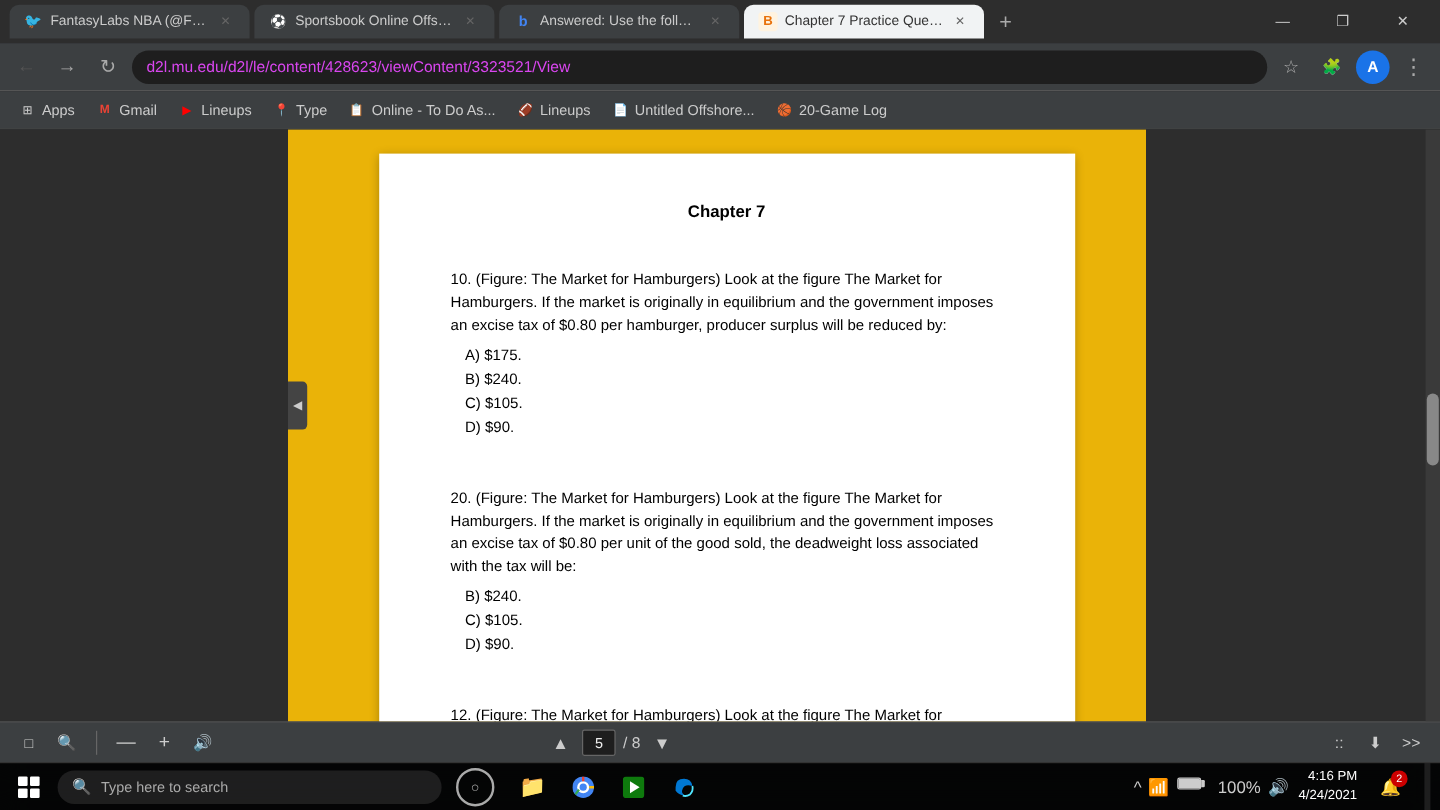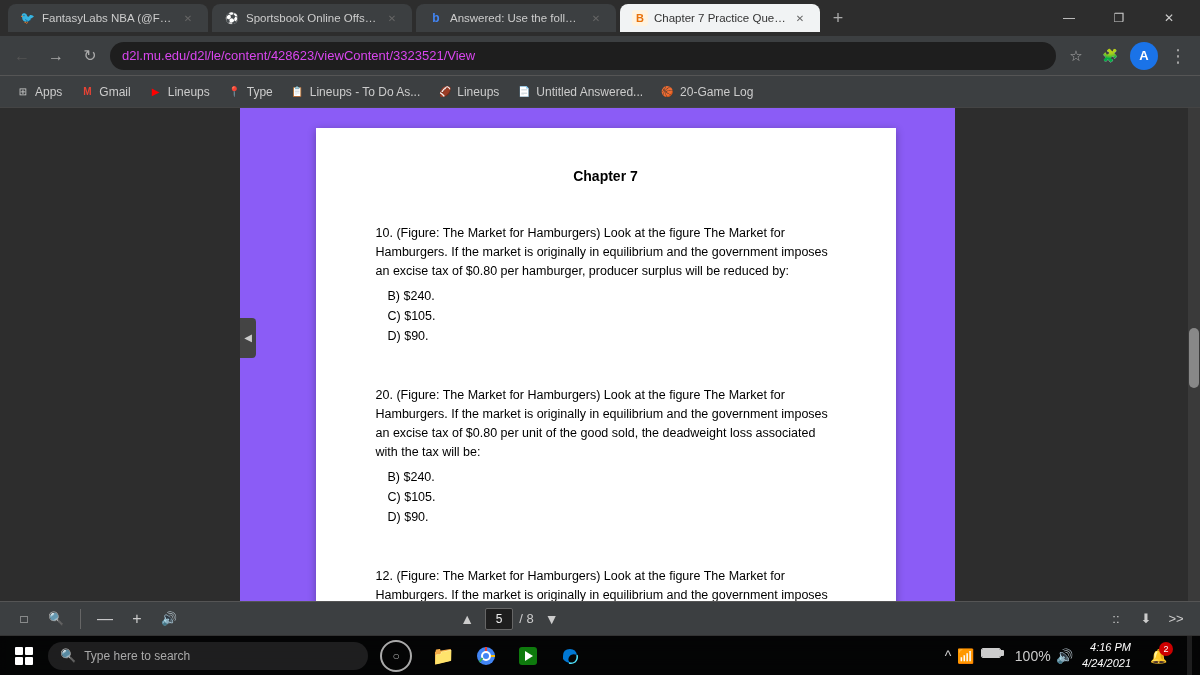--- a/index.html
+++ b/index.html
@@ -35,21 +35,21 @@
 
     
     .left-panel { width: 240px; background: #2d2d2d; flex-shrink: 0; }
     .right-panel { width: 245px; background: #2d2d2d; flex-shrink: 0; position: relative; }
 
     
     .scrollbar-track { position: absolute; right: 0; top: 0; bottom: 0; width: 12px; background: #3a3a3a; }
     .scrollbar-thumb { position: absolute; right: 1px; top: 220px; width: 10px; height: 60px; background: #888; border-radius: 5px; }
 
     
-    .doc-area { flex: 1; background: #8b5cf6; overflow: hidden; position: relative; padding-left: 16px; }
+    .doc-area { flex: 1; background: #eab308; overflow: hidden; position: relative; padding-left: 16px; }
     .doc-page { background: white; width: 580px; margin: 20px auto; padding: 40px 60px; min-height: 480px; font-family: 'Times New Roman', serif; box-shadow: 0 2px 8px rgba(0,0,0,0.3); }
 
     .chapter-title { text-align: center; font-size: 14px; font-weight: bold; margin-bottom: 20px; font-family: Arial, sans-serif; }
 
     .question { margin-bottom: 24px; font-size: 12.5px; line-height: 1.5; font-family: Arial, sans-serif; }
     .question-text { margin-bottom: 6px; margin-top: 40px; }
     .answer-choice { margin-left: 12px; line-height: 1.6; }
 
     
     .doc-toolbar { display: flex; align-items: center; height: 34px; background: #3c3f41; border-top: 1px solid #555; padding: 0 12px; gap: 8px; }
@@ -64,21 +64,21 @@
     .start-btn { width: 48px; height: 40px; display: flex; align-items: center; justify-content: center; cursor: pointer; }
     .start-icon { width: 18px; height: 18px; display: grid; grid-template-columns: 1fr 1fr; gap: 2px; }
     .start-icon-sq { background: white; border-radius: 1px; }
     .search-bar { display: flex; align-items: center; width: 320px; height: 28px; background: rgba(255,255,255,0.1); border-radius: 14px; padding: 0 12px; gap: 8px; cursor: text; }
     .search-icon-task { color: #aaa; font-size: 13px; }
     .search-placeholder { color: #aaa; font-size: 12px; }
     .task-area { display: flex; align-items: center; gap: 2px; margin-left: 8px; }
     .taskbar-app { width: 40px; height: 40px; display: flex; align-items: center; justify-content: center; cursor: pointer; }
     .cortana-btn { width: 32px; height: 32px; border-radius: 50%; border: 2px solid #aaa; display: flex; align-items: center; justify-content: center; margin: 0 4px; cursor: pointer; }
     .sys-tray { margin-left: auto; display: flex; align-items: center; gap: 8px; padding-right: 8px; }
-    .tray-time { color: white; font-size: 11px; text-align: right; line-height: 1.4; cursor: pointer; font-style: italic; }
+    .tray-time { color: white; font-size: 11px; text-align: right; line-height: 1.4; cursor: pointer; }
     .tray-icons { display: flex; align-items: center; gap: 6px; }
     .tray-icon { color: #ccc; font-size: 14px; cursor: pointer; }
     .battery-indicator { display: flex; align-items: flex-start; gap: 14px; color: #ccc; font-size: 14px; }
     .battery-box { width: 20px; height: 10px; border: 1.5px solid #ccc; border-radius: 2px; position: relative; }
     .battery-box::after { content: ''; position: absolute; right: -4px; top: 50%; transform: translateY(-50%); width: 3px; height: 6px; background: #ccc; border-radius: 0 1px 1px 0; }
     .battery-fill { width: 100%; height: 100%; background: #ccc; border-radius: 1px; }
     .show-desktop { width: 5px; height: 40px; background: rgba(255,255,255,0.1); cursor: pointer; }
     .notifications-btn { width: 40px; height: 40px; display: flex; align-items: center; justify-content: center; color: #ccc; cursor: pointer; font-size: 14px; }
   </style>
 </head>
@@ -136,29 +136,29 @@
   <div class="bookmark-item">
     <div class="bookmark-favicon" style="color:#ff0000;">▶</div>
     <span>Lineups</span>
   </div>
   <div class="bookmark-item">
     <div class="bookmark-favicon">📍</div>
     <span>Type</span>
   </div>
   <div class="bookmark-item">
     <div class="bookmark-favicon" style="color:#e53935;">📋</div>
-    <span>Lineups - To Do As...</span>
+    <span>Online - To Do As...</span>
   </div>
   <div class="bookmark-item">
     <div class="bookmark-favicon">🏈</div>
     <span>Lineups</span>
   </div>
   <div class="bookmark-item">
     <div class="bookmark-favicon" style="color:#4285f4;">📄</div>
-    <span>Untitled Answered...</span>
+    <span>Untitled Offshore...</span>
   </div>
   <div class="bookmark-item">
     <div class="bookmark-favicon">🏀</div>
     <span>20-Game Log</span>
   </div>
 </div>
 
 <div class="page-area">
 
   <div class="left-panel">
@@ -167,20 +167,21 @@
   </div>
 
   <div class="doc-area">
     <div class="doc-page">
       <div class="chapter-title">Chapter 7</div>
 
       <div class="question">
         <div class="question-text">
           <span>10.</span> <span>(Figure: The Market for Hamburgers) Look at the figure The Market for Hamburgers. If the market is originally in equilibrium and the government imposes an excise tax of $0.80 per hamburger, producer surplus will be reduced by:</span>
         </div>
+        <div class="answer-choice"><span>A)</span> <span>$175.</span></div>
         <div class="answer-choice"><span>B)</span> <span>$240.</span></div>
         <div class="answer-choice"><span>C)</span> <span>$105.</span></div>
         <div class="answer-choice"><span>D)</span> <span>$90.</span></div>
       </div>
 
       <div class="question">
         <div class="question-text">
           <span>20.</span> <span>(Figure: The Market for Hamburgers) Look at the figure The Market for Hamburgers. If the market is originally in equilibrium and the government imposes an excise tax of $0.80 per unit of the good sold, the deadweight loss associated with the tax will be:</span>
         </div>
         <div class="answer-choice"><span>B)</span> <span>$240.</span></div>

